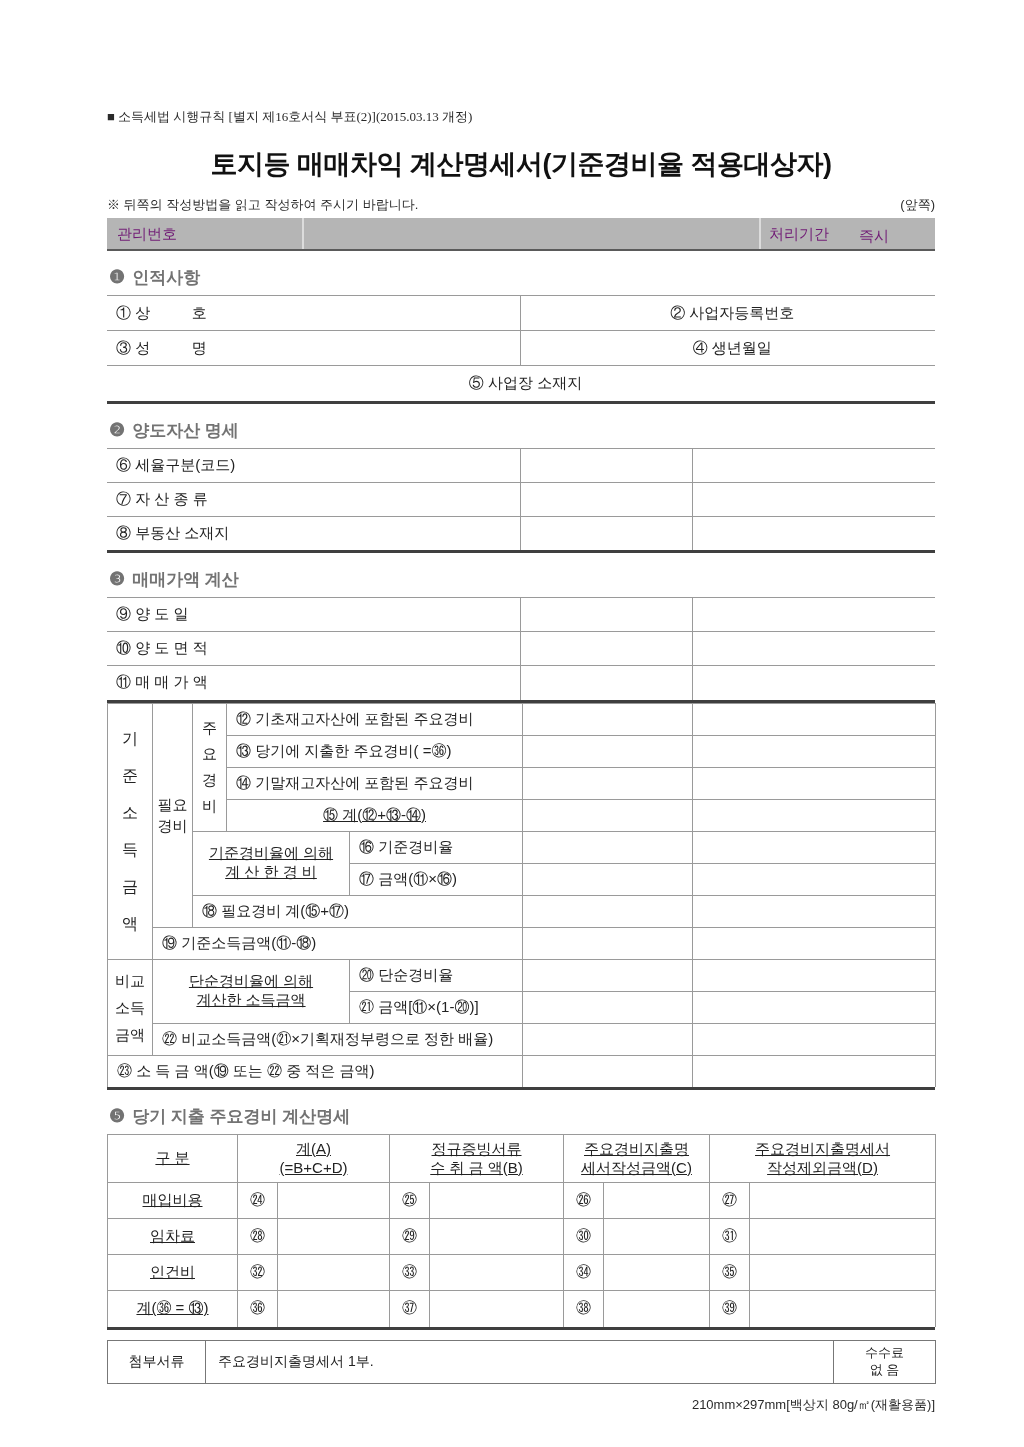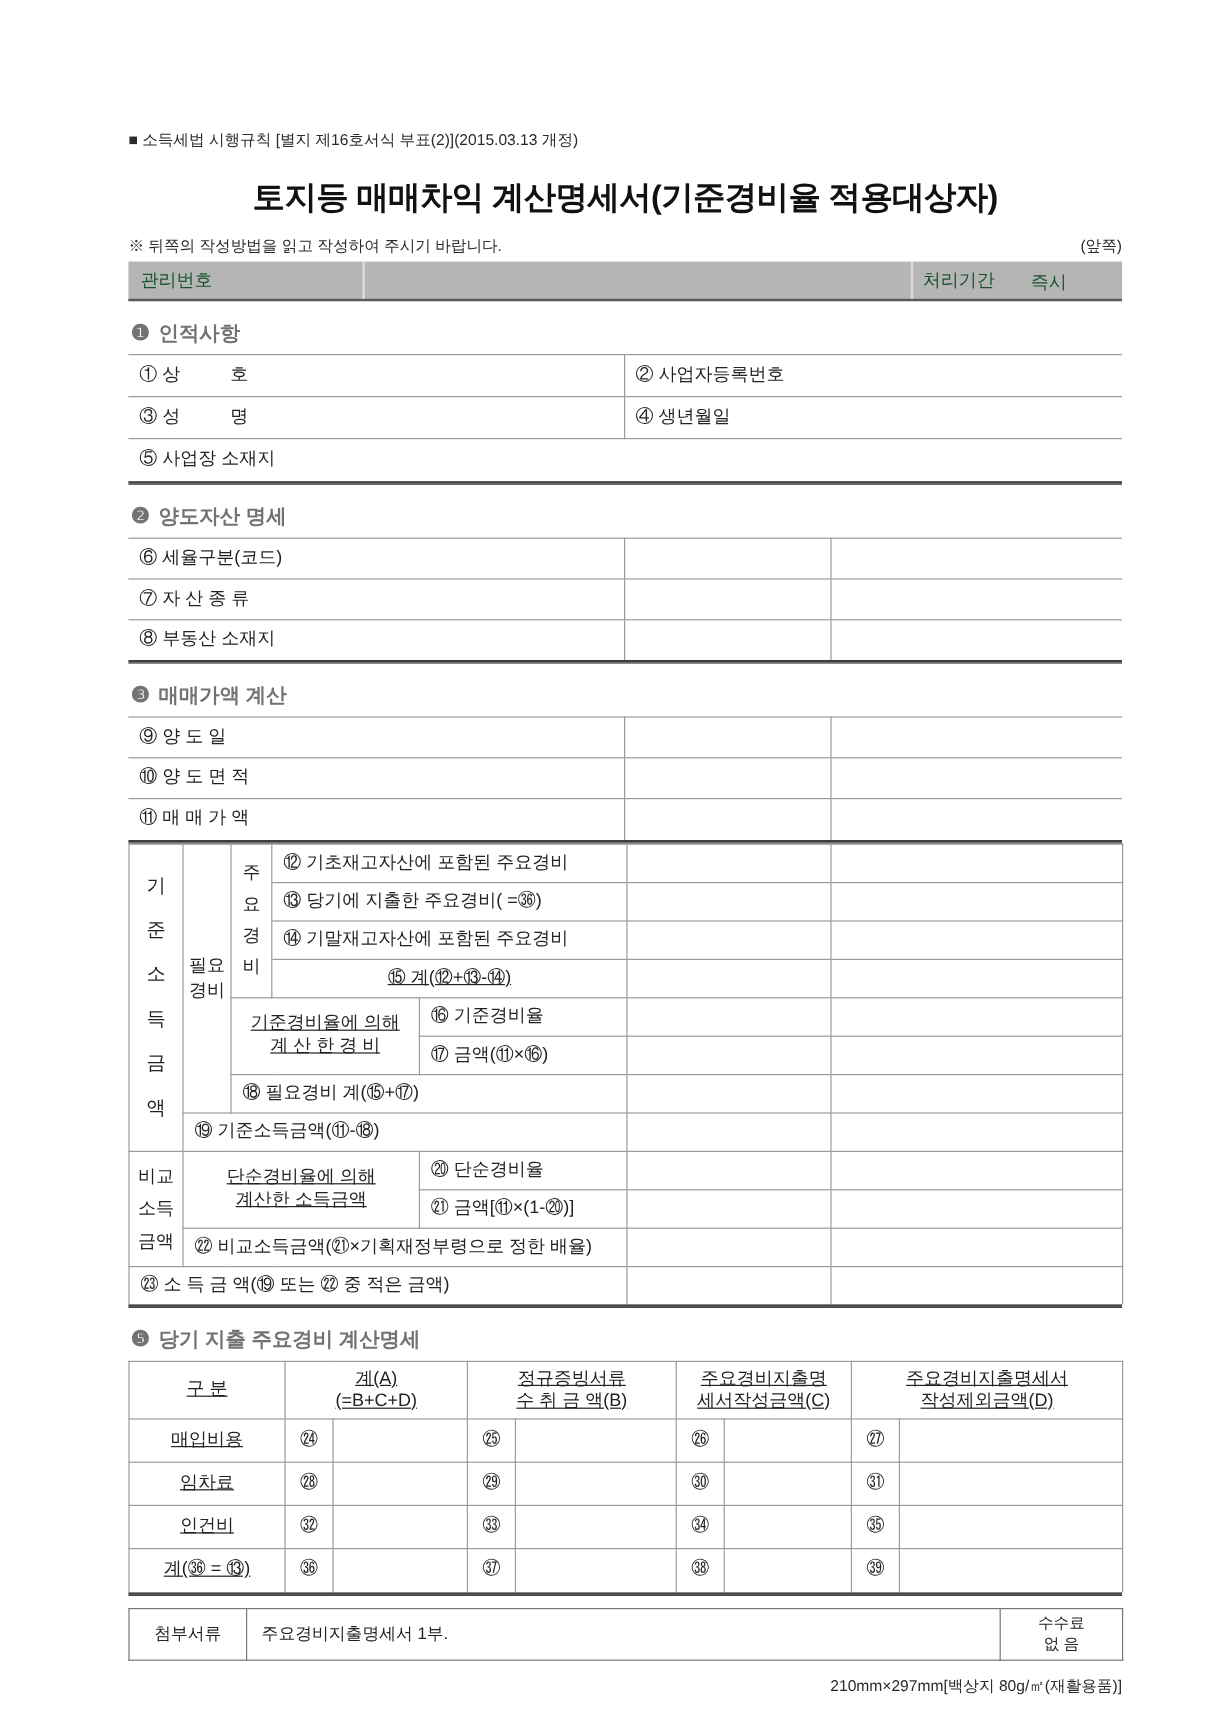--- a/index.html
+++ b/index.html
@@ -3,57 +3,57 @@
 <meta charset="utf-8">
 <style>
   * { margin:0; padding:0; box-sizing:border-box; }
   body { background:#e8e8e8; font-family:"Liberation Sans", sans-serif; }
   .page {
     position:relative; width:1024px; height:1447px; background:#ffffff;
     margin:0 auto; color:#1d1d1d; overflow:hidden;
   }
   .content { position:absolute; left:107px; top:0; width:828px; }
 
-  .reg-line { margin-top:108px; font-size:13px; color:#2a2a2a; white-space:pre; }
+  .reg-line { margin-top:108px; font-size:13px; color:#2a2a2a; white-space:pre;font-family:Liberation Serif, serif; }
 
   .title {
     text-align:center; font-size:27px; font-weight:bold; letter-spacing:-0.5px;
     margin-top:20px; color:#111;
   }
 
   .note-row {
     display:flex; justify-content:space-between; align-items:flex-end;
     font-size:13px; margin-top:14px; color:#2a2a2a;
   }
   .note-row .side { font-size:13px;margin-left:10px; }
 
   .grey-bar {
     display:flex; height:33px; background:#b5b5b5; margin-top:4px;
-    border-bottom:2px solid #5a5a5a; font-size:15px; color:#14532d;
+    border-bottom:2px solid #5a5a5a; font-size:15px; color:#701a75;
   }
   .gb-cell { line-height:31px; padding-left:10px; }
   .gb-manage { width:195px; }
   .gb-value { flex:1; border-left:2px solid #dcdcdc; }
   .gb-period { width:86px; border-left:2px solid #dcdcdc; padding-left:8px; }
   .gb-period-val { width:90px; padding-left:14px; line-height:36px; }
 
   .sec-head { margin:15px 0 6px 2px; font-size:17px; font-weight:bold; color:#737373; }
   .sec-head .badge { font-size:18px; margin-right:7px; }
 
   table.tbl {
     width:828px; border-collapse:collapse; table-layout:fixed;
     font-size:15px; color:#222;
   }
   .tbl td {
     border:1px solid #9a9a9a; vertical-align:middle;
     padding:0 0 0 9px; white-space:pre-wrap; overflow:hidden; line-height:1.25;
   }
   .tbl tr:last-child td { border-bottom:none; }
   .tbl.open td:first-child { border-left:none; }
-  .tbl.open td:last-child { border-right:none; }
+  .tbl.open td:last-child { border-right:none;text-align:center; }
   .tbl td.ctr { text-align:center; padding:0;text-decoration:underline; }
   .tbl td.vert { text-align:center; padding:0; }
   .tbl td.val { padding:0; }
 
   .s1 tr { height:35px; }
   .s2 tr, .s3 tr { height:34px; }
   .s4 tr { height:32px; }
   .s5 tr { height:36px; }
   .s5 tr.hd { height:48px; }
   .s5 td.ctr, .s5 td.num { text-align:center; padding:0; }

